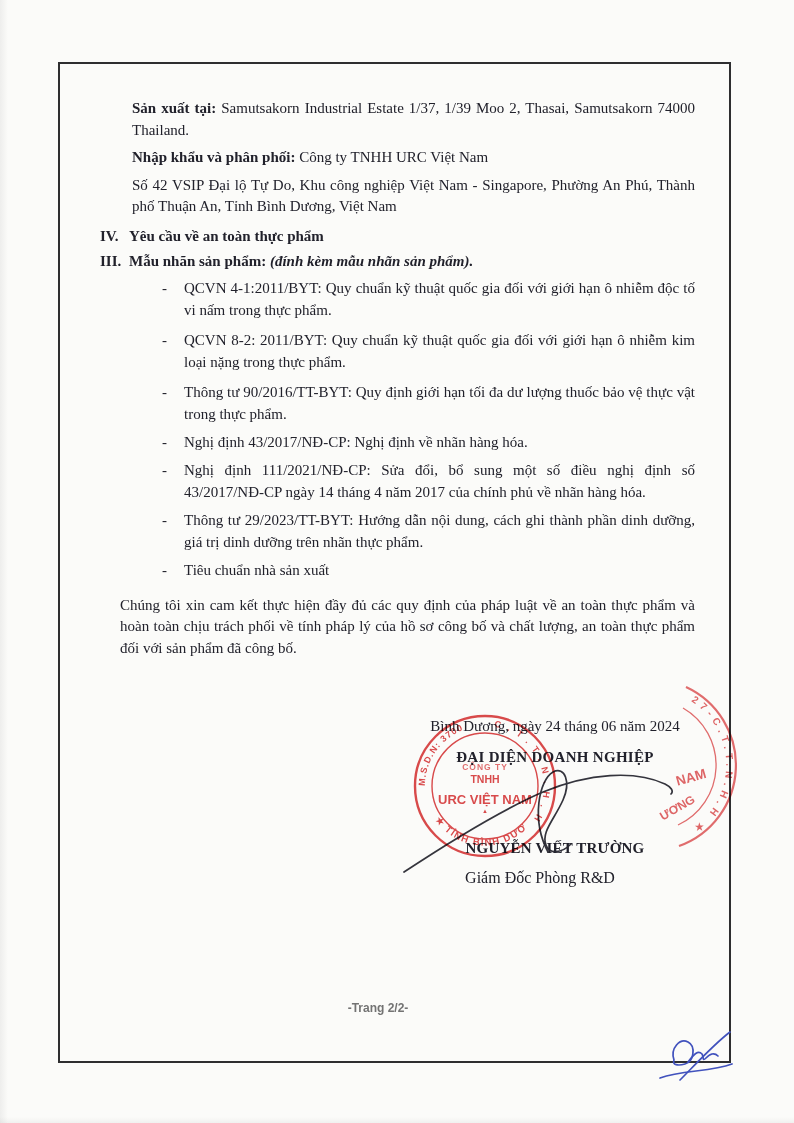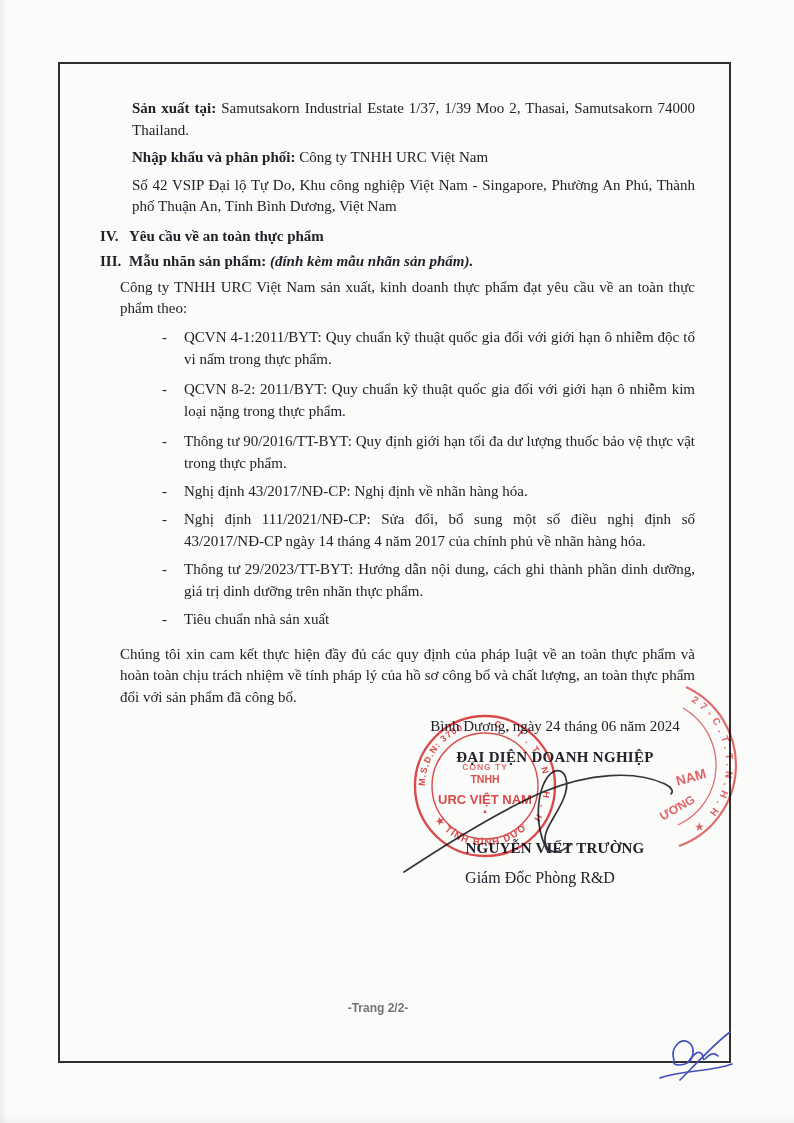--- a/index.html
+++ b/index.html
@@ -65,33 +65,32 @@
     <p class="para"><b>Sản xuất tại:</b> <span>Samutsakorn Industrial Estate 1/37, 1/39 Moo 2, Thasai, Samutsakorn 74000 Thailand.</span></p>
 
     <p class="para"><b>Nhập khẩu và phân phối:</b> <span>Công ty TNHH URC Việt Nam</span></p>
 
     <p class="para addr">Số 42 VSIP Đại lộ Tự Do, Khu công nghiệp Việt Nam - Singapore, Phường An Phú, Thành phố Thuận An, Tỉnh Bình Dương, Việt Nam</p>
 
     <div class="roman"><span class="num">IV.</span><span class="ttl">Yêu cầu về an toàn thực phẩm</span></div>
 
     <div class="roman"><span class="num">III.</span><span class="ttl">Mẫu nhãn sản phẩm:</span> <span class="note">(đính kèm mẫu nhãn sản phẩm).</span></div>
 
-    <p class="intro">Công ty TNHH URC Việt Nam sản xuất, kinh doanh thực phẩm đạt yêu cầu về an toàn thực phẩm theo:</p>
 
     <div class="bullets">
       <div class="bullet b1"><span class="dash">-</span><span>QCVN 4-1:2011/BYT: Quy chuẩn kỹ thuật quốc gia đối với giới hạn ô nhiễm độc tố vi nấm trong thực phẩm.</span></div>
       <div class="bullet b2"><span class="dash">-</span><span>QCVN 8-2: 2011/BYT: Quy chuẩn kỹ thuật quốc gia đối với giới hạn ô nhiễm kim loại nặng trong thực phẩm.</span></div>
       <div class="bullet b3"><span class="dash">-</span><span>Thông tư 90/2016/TT-BYT: Quy định giới hạn tối đa dư lượng thuốc bảo vệ thực vật trong thực phẩm.</span></div>
       <div class="bullet b4"><span class="dash">-</span><span>Nghị định 43/2017/NĐ-CP: Nghị định về nhãn hàng hóa.</span></div>
       <div class="bullet b5"><span class="dash">-</span><span>Nghị định 111/2021/NĐ-CP: Sửa đổi, bổ sung một số điều nghị định số 43/2017/NĐ-CP ngày 14 tháng 4 năm 2017 của chính phủ về nhãn hàng hóa.</span></div>
       <div class="bullet b6"><span class="dash">-</span><span>Thông tư 29/2023/TT-BYT: Hướng dẫn nội dung, cách ghi thành phần dinh dưỡng, giá trị dinh dưỡng trên nhãn thực phẩm.</span></div>
       <div class="bullet b7"><span class="dash">-</span><span>Tiêu chuẩn nhà sản xuất</span></div>
     </div>
 
-    <p class="commitment">Chúng tôi xin cam kết thực hiện đầy đủ các quy định của pháp luật về an toàn thực phẩm và hoàn toàn chịu trách nhiệm về tính pháp lý của hồ sơ công bố và chất lượng, an toàn thực phẩm đối với sản phẩm đã công bố.</p>
+    <p class="commitment">Chúng tôi xin cam kết thực hiện đầy đủ các quy định của pháp luật về an toàn thực phẩm và hoàn toàn chịu trách phối về tính pháp lý của hồ sơ công bố và chất lượng, an toàn thực phẩm đối với sản phẩm đã công bố.</p>
   </div>
 </div>
 
 <div class="sig-date">Bình Dương, ngày 24 tháng 06 năm 2024</div>
 <div class="sig-rep">ĐẠI DIỆN DOANH NGHIỆP</div>
 <div class="sig-name">NGUYỄN VIẾT TRƯỜNG</div>
 <div class="sig-role">Giám Đốc Phòng R&amp;D</div>
 
 <div class="footer">-Trang 2/2-</div>
 

